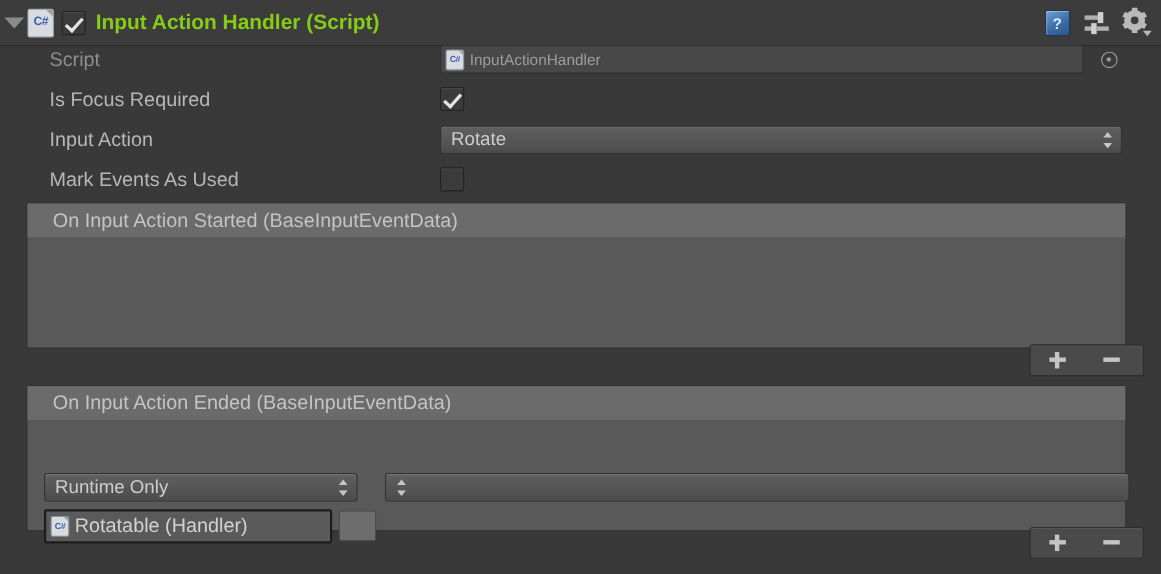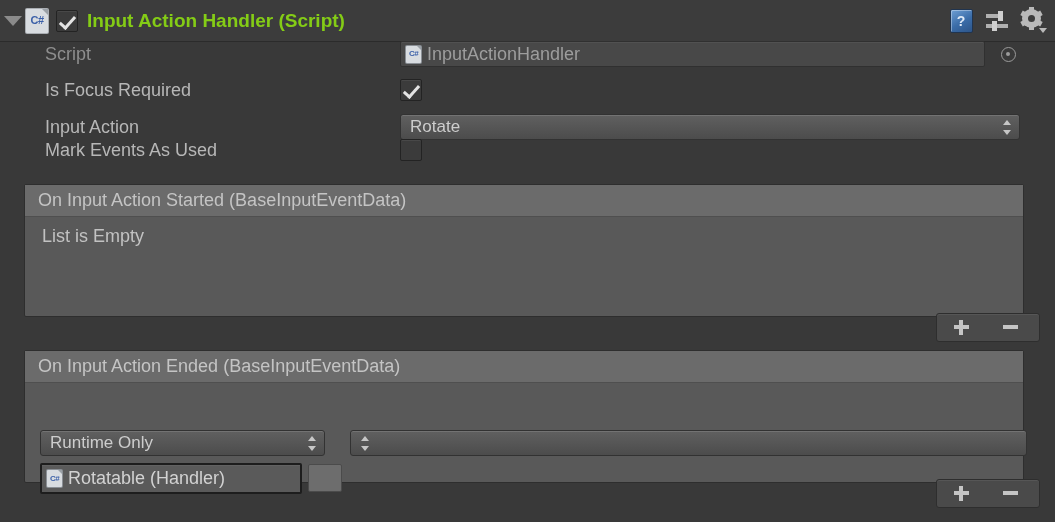--- a/index.html
+++ b/index.html
@@ -187,21 +187,21 @@
     border: 1px solid #303030;
     border-radius: 2px;
     box-sizing: border-box;
     display: flex;
     align-items: center;
     padding-left: 5px;
     gap: 6px;
     box-shadow: inset 0 1px 0 rgba(255,255,255,.05);
   }
   .objfield .txt {
-    font-size: 18px;
+    font-size: 14px;
     color: #9d9d9d;
     white-space: nowrap;
     overflow: hidden;
   }
   .objfield.readonly { background: #484848; }
   .select-btn {
     flex: none;
     width: 22px; height: 22px;
     display: flex; align-items: center; justify-content: center;
   }
@@ -263,21 +263,21 @@
     border-radius: 2px;
     box-sizing: border-box;
     box-shadow: 0 1px 0 rgba(255,255,255,.06) inset;
   }
   .evt-head {
     height: 31px;
     background: #6b6b6b;
     border-bottom: 1px solid #4f4f4f;
     display: flex;
     align-items: center;
-    padding-left: 13px;
+    padding-left: 23px;
     font-size: 18px;
     color: #c4c4c4;
     white-space: nowrap;
   }
   .evt-body { padding: 0; position: relative; }
   .list-empty {
     font-size: 18px;
     color: #c2c2c2;
     padding: 9px 0 0 17px;
   }
@@ -378,30 +378,27 @@
   </div>
 
   <div class="row" style="top:109px;">
     <div class="row-label">Input Action</div>
     <div class="popup" style="width:620px;">
       <div class="txt">Rotate</div>
       <div class="updown"></div>
     </div>
   </div>
 
-  <div class="row" style="top:132px;">
+  <div class="row" style="top:145px;">
     <div class="row-label">Mark Events As Used</div>
     <div class="cb"></div>
   </div>
 
   <div class="evt-box" style="top:184px;height:133px;">
     <div class="evt-head">On Input Action Started (BaseInputEventData)</div>
-    <div class="evt-body" style="height:100px;">
-      <div class="list-empty">List is Empty</div>
-    </div>
   </div>
   <div class="addrem" style="left:936px;top:313px;width:104px;">
     <div class="ar-btn">
       <span class="plus-ic"></span>
     </div>
     <div class="ar-btn">
       <span class="minus-ic"></span>
     </div>
   </div>
 

